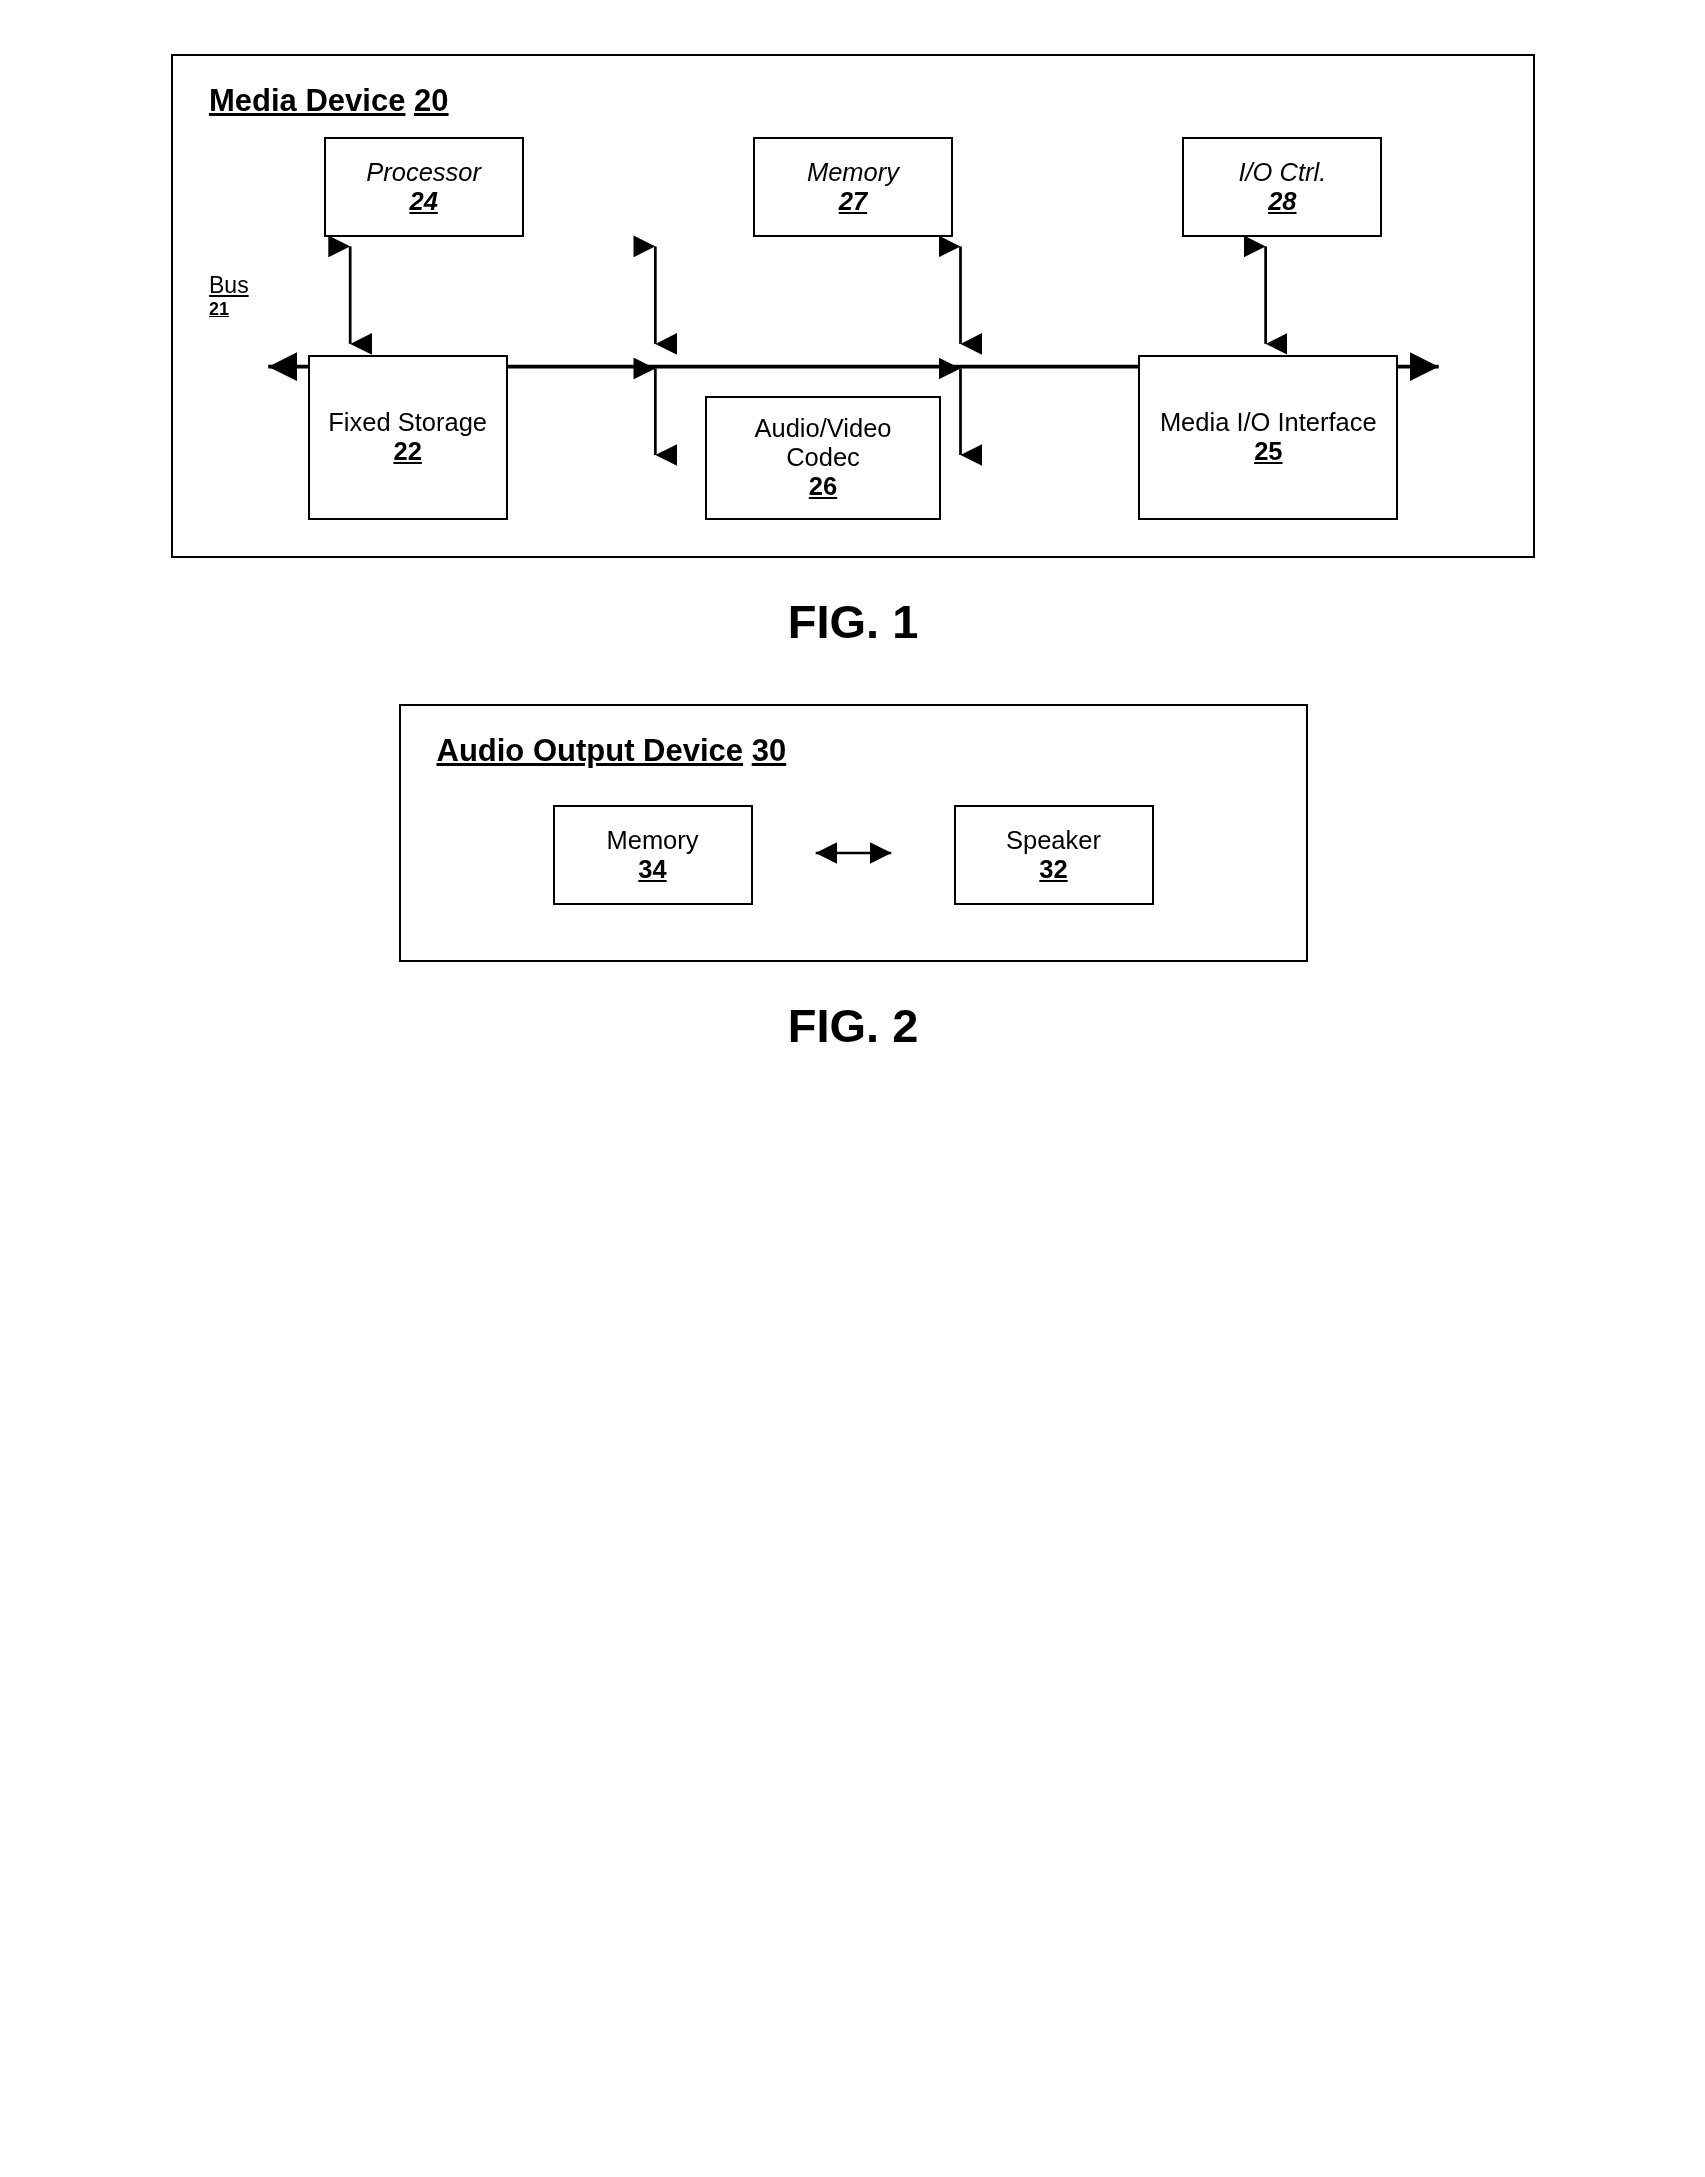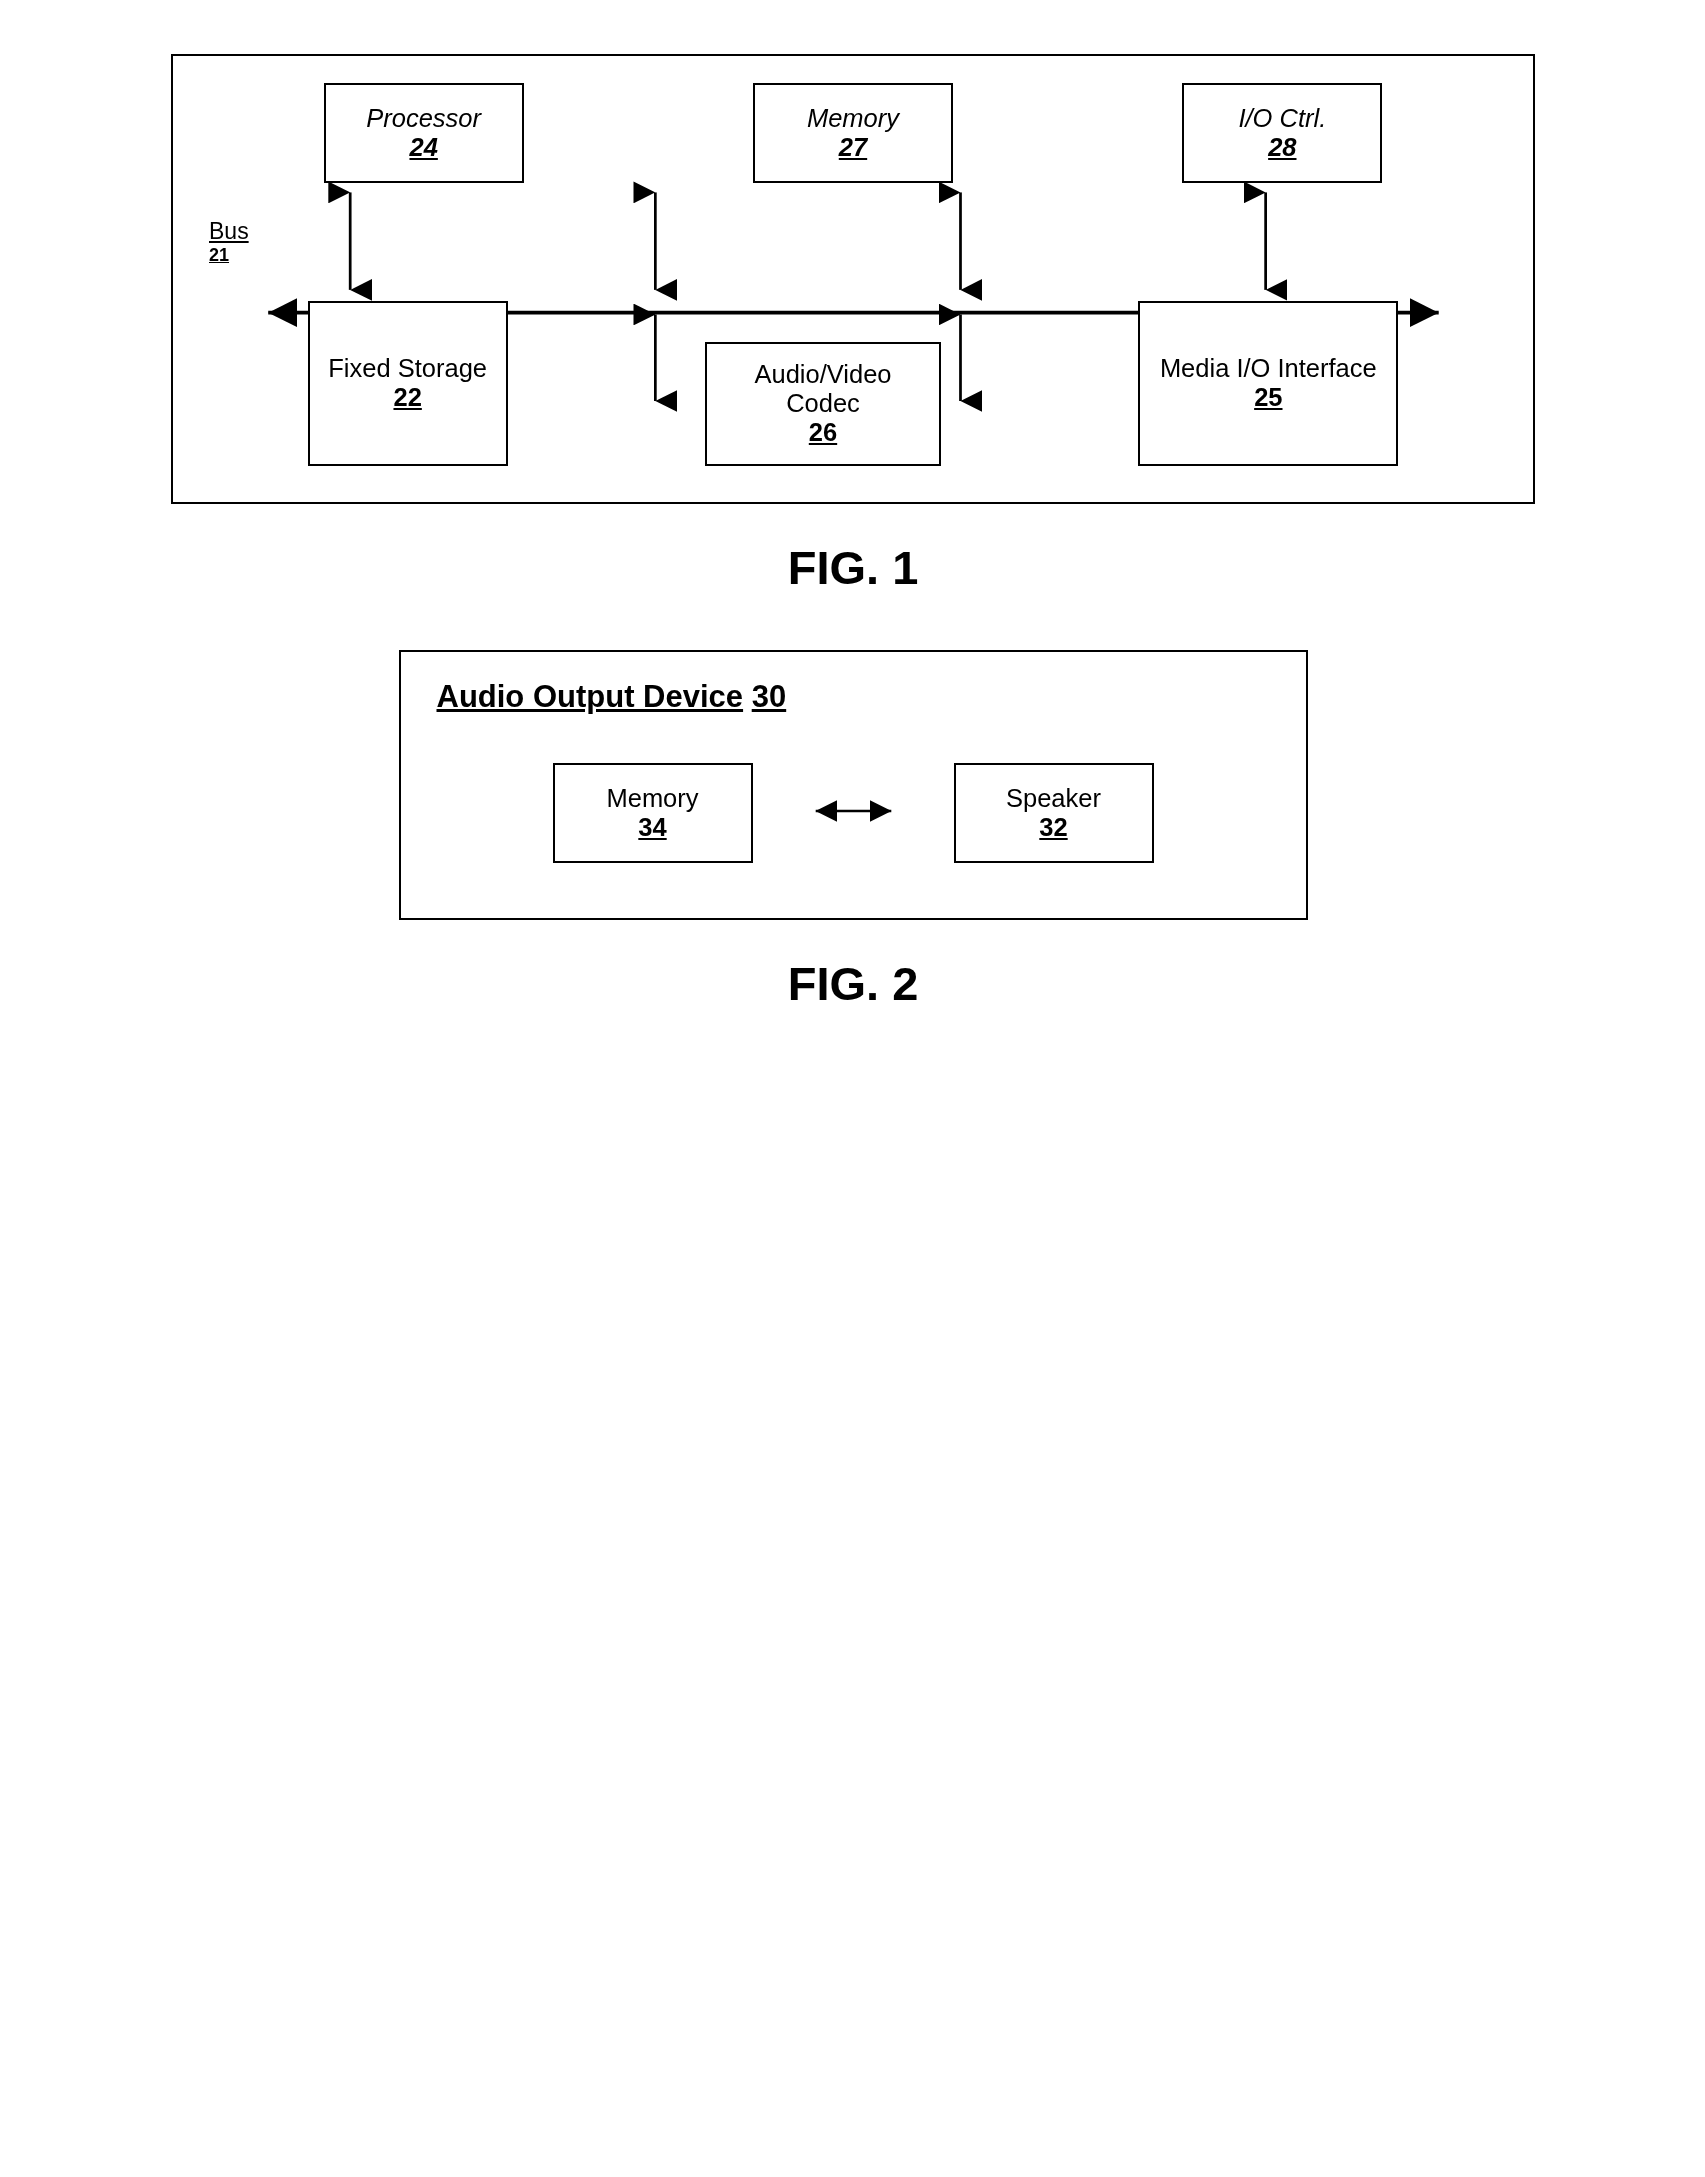--- a/index.html
+++ b/index.html
@@ -71,38 +71,41 @@
     .fig2-container {
       border: 2.7px solid #000;
       padding: 27px 36px 55px 36px;
       margin: 18px auto;
       width: 909px;
       position: relative;
     }
 
     .audio-device-label {
       font-size: 31px;
-      margin-bottom: 48px;
+      margin-bottom: 36px;
     }
     .audio-device-label span {
       font-weight: bold;
       text-decoration: underline;
     }
 
     .fig2-inner {
       display: flex;
       align-items: center;
       justify-content: center;
       gap: 55px;
     }
   </style>
 </head>
 <body>
 
 <div class="fig1-container">
+  <div class="media-device-label">
+    <span>Media Device</span>&nbsp;<span>20</span>
+  </div>
 
   <div class="diagram-area">
     <svg style="position:absolute;top:0;left:0;width:100%;height:100%;pointer-events:none;overflow:visible;" viewBox="0 0 1414 406" width="1286" height="369">
 
       <defs>
         <marker id="arrowDown" markerWidth="8" markerHeight="8" refX="4" refY="8" orient="auto">
           <polygon points="0,0 8,0 4,8" fill="#000"></polygon>
         </marker>
         <marker id="arrowUp" markerWidth="8" markerHeight="8" refX="4" refY="0" orient="auto">
           <polygon points="0,8 8,8 4,0" fill="#000"></polygon>

